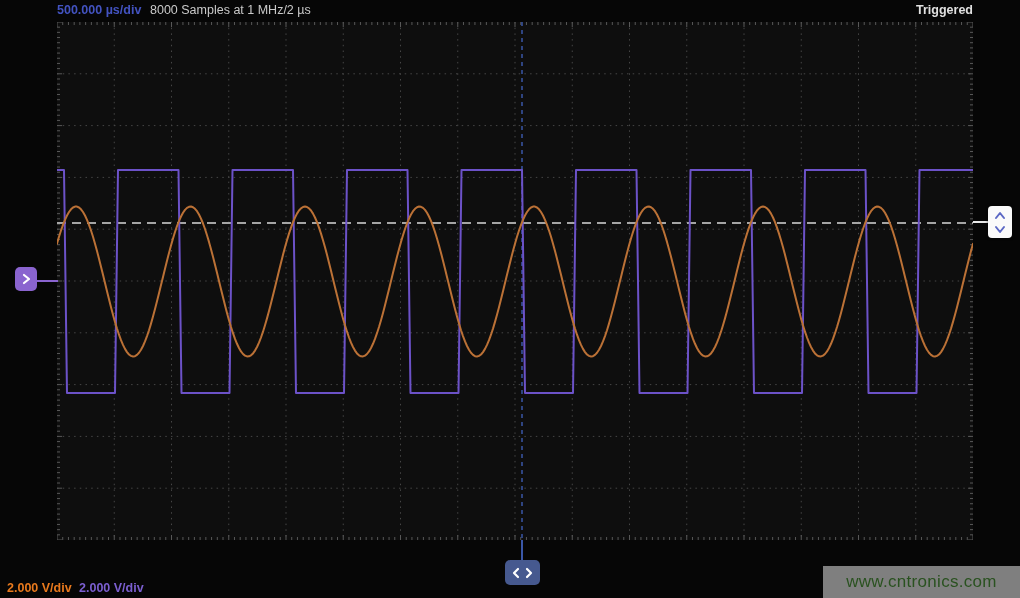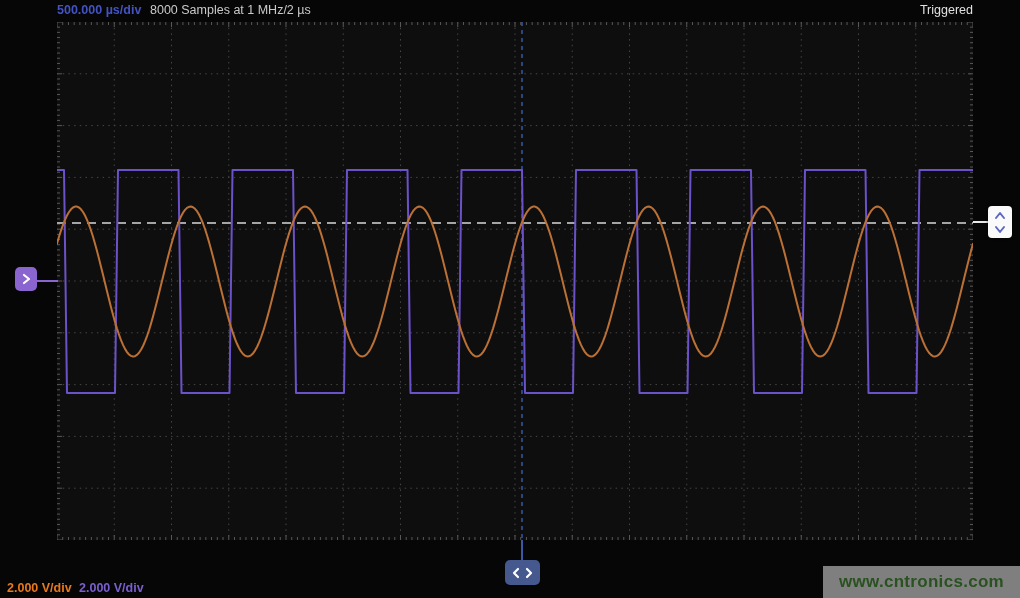--- a/index.html
+++ b/index.html
@@ -12,21 +12,21 @@
   }
   html,body{margin:0;padding:0;}
   body{
     width:1020px;height:598px;position:relative;overflow:hidden;
     background:var(--background);font-family:"Liberation Sans",sans-serif;
   }
   .header{position:absolute;left:0;top:0;width:1020px;height:22px;}
   .header span{position:absolute;top:3px;font-size:12.5px;white-space:nowrap;}
   .timebase{left:57px;color:var(--timebase-text);font-weight:bold;}
   .samples{left:150px;color:var(--samples-text);}
-  .trig-status{right:47px;color:var(--trigger-status-text);}
+  .trig-status{right:47px;color:var(--trigger-status-text);font-weight:bold;}
   .plot{
     position:absolute;left:57px;top:22px;width:916px;height:518px;
     background:var(--plot-background);
   }
   .plot svg{display:block;}
   .grid-line{stroke:var(--grid);stroke-width:1;stroke-dasharray:1.5 4.2;}
   .tick{stroke:var(--tick);stroke-width:1;}
   .trig-x{stroke:var(--trigger-time-line);stroke-width:1.5;stroke-dasharray:4 4;}
   .trig-y{stroke:var(--trigger-level-line);stroke-width:2;stroke-dasharray:9 6;}
   .ch1{fill:none;stroke:var(--channel1);stroke-width:2;stroke-linejoin:round;stroke-linecap:round;}
@@ -49,21 +49,21 @@
     gap:3px;cursor:pointer;
   }
   .trig-pos-connector{position:absolute;left:521px;top:540px;width:2px;height:20px;background:var(--trigger-time-line);}
   .footer span{position:absolute;top:581px;font-size:12.5px;font-weight:bold;white-space:nowrap;}
   .ch1-scale{left:7px;color:var(--channel1-label);}
   .ch2-scale{left:79px;color:var(--channel2-label);}
   .watermark{
     position:absolute;left:823px;top:566px;width:197px;height:32px;
     background:var(--watermark-bg);color:var(--watermark-text);
     display:flex;align-items:center;justify-content:center;
-    font-size:17px;letter-spacing:.3px;font-weight:bold;
+    font-size:17px;letter-spacing:.3px;
   }
 </style>
 </head>
 <body>
 
 <div class="header">
   <span class="timebase">500.000 µs/div</span>
   <span class="samples">8000 Samples at 1 MHz/2 µs</span>
   <span class="trig-status">Triggered</span>
 </div>

